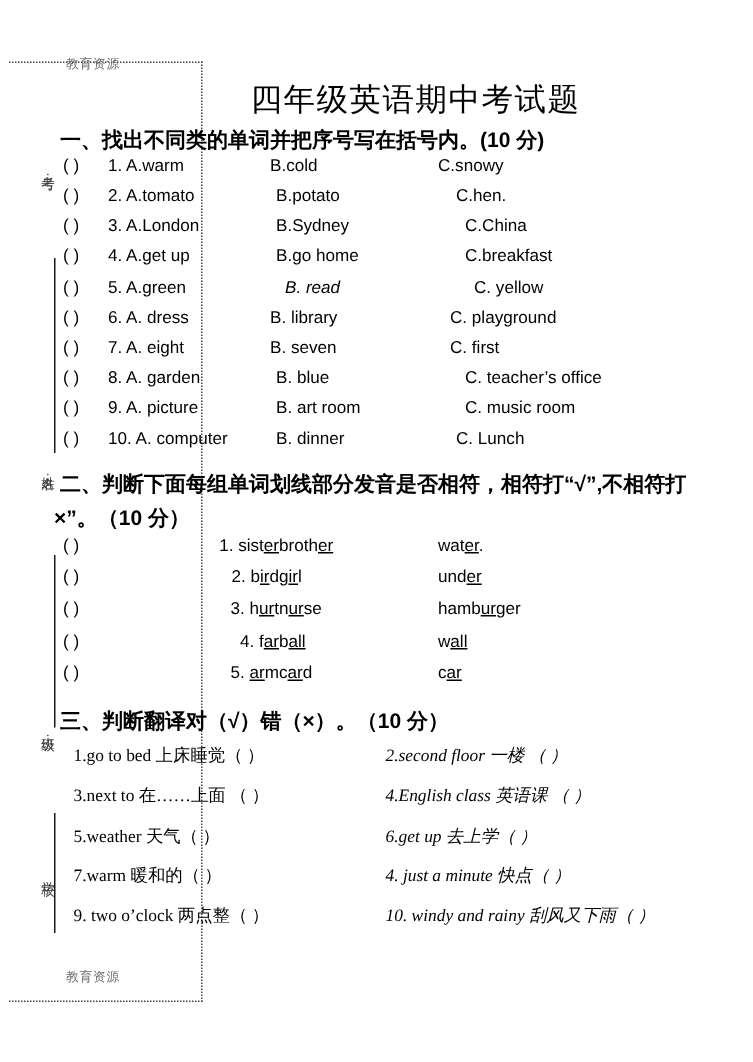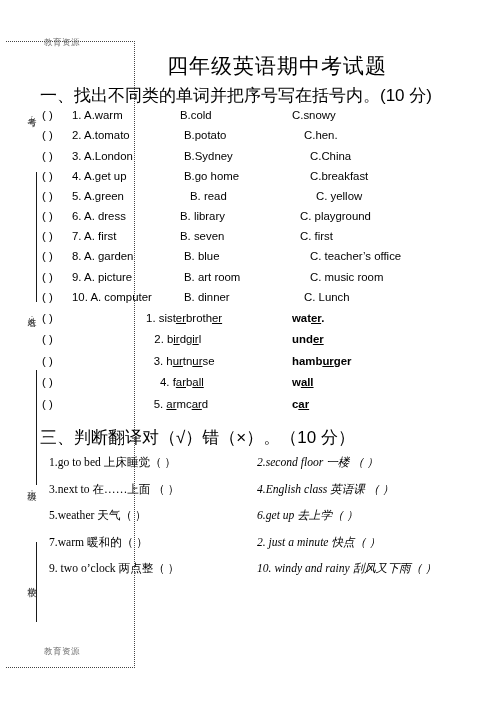--- a/index.html
+++ b/index.html
@@ -89,22 +89,22 @@
     font-family: "Liberation Serif", "DejaVu Serif", serif;
     font-weight: normal;
     font-size: 21px;
     letter-spacing: 1px;
     margin: 8px 0 4px 22px;
     white-space: nowrap;
   }
 
   .section-head {
     font-family: "Liberation Sans", "DejaVu Sans", sans-serif;
-    font-weight: normal;
-    font-size: 17px;
+    font-weight: bold;
+    font-size: 14px;
     line-height: 1.42;
     margin: 3px 0 2px 0;
     letter-spacing: 0px;
   }
   .section-head.s2 { margin-top: 5px; }
   .section-head.s3 { margin-top: 7px; margin-bottom: 5px; }
 
   
   .q-row {
     display: flex;
@@ -119,37 +119,37 @@
     width: 30px;
     flex: 0 0 30px;
     margin-left: 2px;
   }
   .q-a { width: 108px; flex: 0 0 108px; }
   .q-b { width: 112px; flex: 0 0 112px; }
   .q-c { flex: 0 0 auto; }
   .q-b.ind1 { padding-left: 4px; }
   .q-c.ind1 { padding-left: 8px; }
   .q-c.ind2 { padding-left: 14px; }
-  .q-b.ind2 { padding-left: 10px; }
+  .q-b.ind2 { padding-left: 10px; font-style: italic; }
 
   u { text-decoration: underline; text-underline-offset: 1px; }
 
   
   .p-row {
     display: flex;
     align-items: baseline;
     font-family: "Liberation Sans", "DejaVu Sans", sans-serif;
     font-size: 11.4px;
     height: 21.4px;
     white-space: nowrap;
   }
   .p-paren { width: 30px; flex: 0 0 30px; margin-left: 2px; }
   .p-w1 { width: 114px; flex: 0 0 114px; text-align: right; }
   .p-w2 { width: 106px; flex: 0 0 106px; }
-  .p-w3 { flex: 0 0 auto; font-weight: bold; }
+  .p-w3 { flex: 0 0 auto; }
 
   
   .t-row {
     display: flex;
     align-items: baseline;
     font-family: "Liberation Serif", "DejaVu Serif", serif;
     font-size: 11.6px;
     height: 26.6px;
     white-space: nowrap;
   }
@@ -222,21 +222,21 @@
         <span class="q-c ind2">C. yellow</span>
       </div>
       <div class="q-row">
         <span class="q-paren">(      )</span>
         <span class="q-a"><span>6.</span> <span>A. dress</span></span>
         <span class="q-b">B. library</span>
         <span class="q-c ind1">C. playground</span>
       </div>
       <div class="q-row">
         <span class="q-paren">(      )</span>
-        <span class="q-a"><span>7.</span> <span>A. first</span></span>
+        <span class="q-a"><span>7.</span> <span>A. eight</span></span>
         <span class="q-b">B. seven</span>
         <span class="q-c ind1">C. first</span>
       </div>
       <div class="q-row">
         <span class="q-paren">(      )</span>
         <span class="q-a"><span>8.</span> <span>A. garden</span></span>
         <span class="q-b ind1">B. blue</span>
         <span class="q-c ind2">C. teacher’s office</span>
       </div>
       <div class="q-row">
@@ -246,20 +246,22 @@
         <span class="q-c ind2">C. music   room</span>
       </div>
       <div class="q-row">
         <span class="q-paren">(      )</span>
         <span class="q-a"><span>10.</span> <span>A. computer</span></span>
         <span class="q-b ind1">B. dinner</span>
         <span class="q-c ind1">C. Lunch</span>
       </div>
     </div>
 
+    <div class="section-head s2">二、判断下面每组单词划线部分发音是否相符，相符打“√”,不相符打</div>
+    <div class="section-head" style="margin-left:-4px;">×”。（10 分）</div>
 
     <div>
       <div class="p-row">
         <span class="p-paren">(      )</span>
         <span class="p-w1"><span>1.</span> <span>sist</span><u>er</u><span></span></span>
         <span class="p-w2"><span>broth</span><u>er</u><span></span></span>
         <span class="p-w3"><span>wat</span><u>er</u><span>.</span></span>
       </div>
       <div class="p-row">
         <span class="p-paren">(      )</span>
@@ -297,21 +299,21 @@
       <div class="t-row">
         <span class="t-left">3.next to  在……上面 （     ）</span>
         <span class="t-right">4.English class 英语课 （      ）</span>
       </div>
       <div class="t-row">
         <span class="t-left">5.weather  天气（     ）</span>
         <span class="t-right">6.get  up 去上学（     ）</span>
       </div>
       <div class="t-row">
         <span class="t-left">7.warm   暖和的（     ）</span>
-        <span class="t-right">2. just  a  minute   快点（     ）</span>
+        <span class="t-right">4. just  a  minute   快点（     ）</span>
       </div>
       <div class="t-row">
         <span class="t-left">9. two o’clock  两点整（     ）</span>
         <span class="t-right">10. windy and rainy  刮风又下雨（      ）</span>
       </div>
     </div>
 
   </div>
 </div>
 

